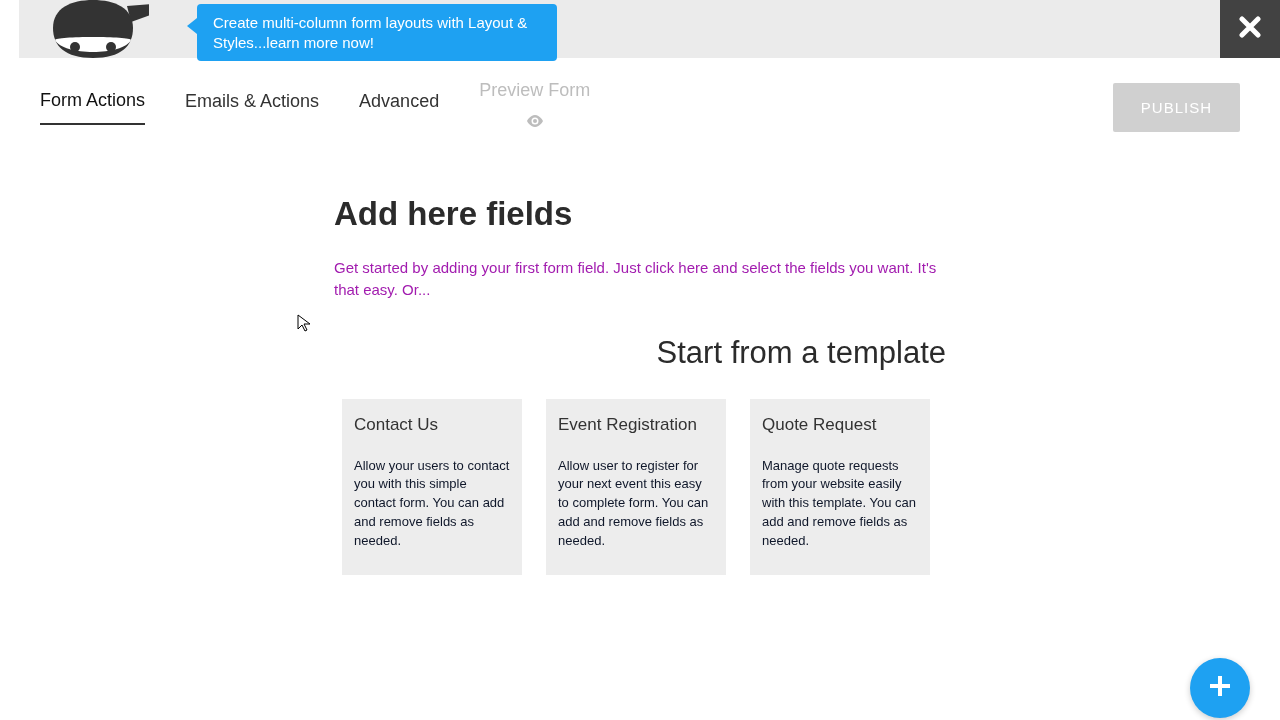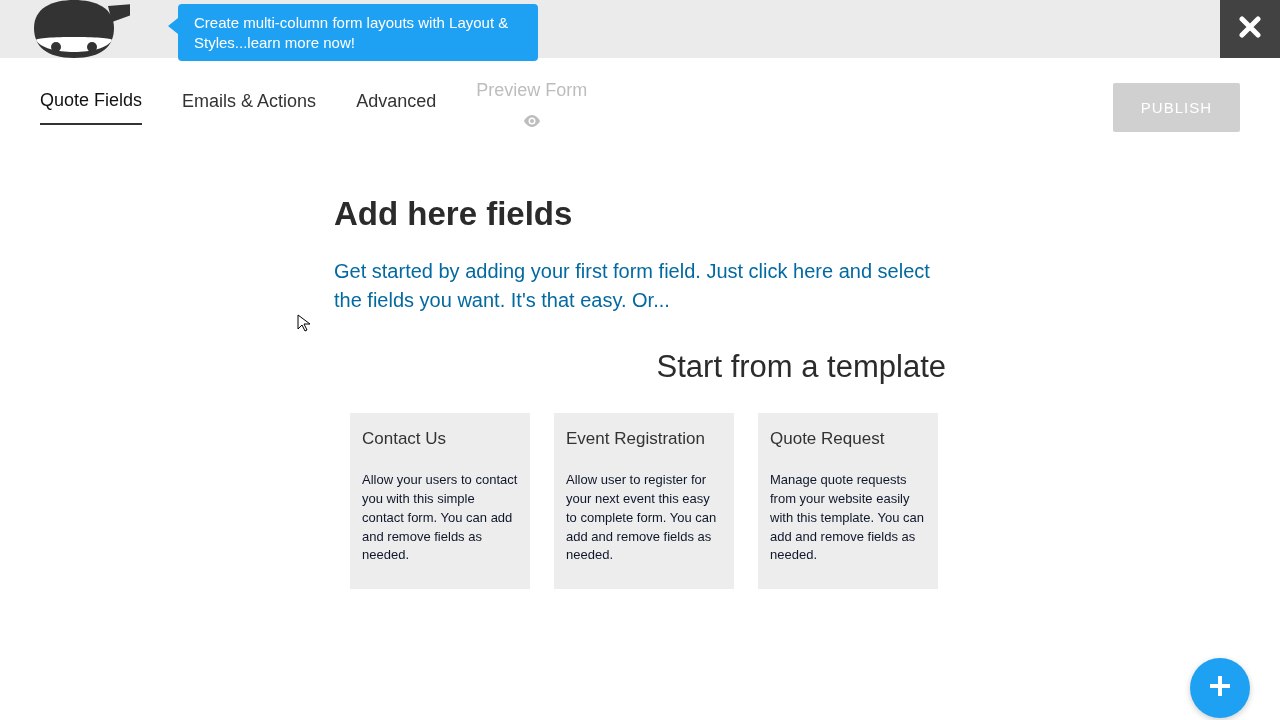--- a/index.html
+++ b/index.html
@@ -5,20 +5,21 @@
   * { box-sizing: border-box; margin: 0; padding: 0; }
   html, body { width: 1280px; height: 720px; font-family: "Segoe UI", Arial, sans-serif; background: #fff; overflow: hidden; }
 
   
   .topbar {
     position: relative;
     height: 58px;
     background: #ebebeb;
     display: flex;
     align-items: flex-start;
+    margin-left: 19px;
   }
   .logo {
     position: absolute;
     left: 18px;
     top: 0;
     width: 110px;
     height: 58px;
   }
   .logo svg { display: block; }
   .promo {
@@ -103,36 +104,36 @@
   .inner {
     width: 612px;
   }
   .h1 {
     font-size: 33px;
     font-weight: 600;
     color: #2b2b2b;
     margin-bottom: 24px;
   }
   .sub {
-    font-size: 20px;
-    color: #0369a1;
+    font-size: 15px;
+    color: #a21caf;
     line-height: 1.45;
     margin-bottom: 34px;
   }
   .h2 {
     font-size: 31px;
     font-weight: 400;
     color: #2b2b2b;
     margin-bottom: 28px;
     text-align: right;
   }
   .cards {
     display: flex;
     gap: 24px;
-    margin-left: 16px;
+    margin-left: 8px;
     align-items: flex-end;
   }
   .card {
     width: 180px;
     background: #ededed;
     padding: 16px 12px 24px 12px;
     cursor: pointer;
   }
   .card-title {
     font-size: 17px;
@@ -192,21 +193,21 @@
     <span>
       <svg width="22" height="22" viewBox="0 0 22 22">
         <path d="M3 3 L19 19 M19 3 L3 19" stroke="#fff" stroke-width="5" stroke-linecap="round"></path>
       </svg>
     </span>
   </div>
 </div>
 
 <div class="tabs-row">
   <div class="tab active">
-    <span>Quote Fields</span>
+    <span>Form Actions</span>
   </div>
   <div class="tab">
     <span>Emails &amp; Actions</span>
   </div>
   <div class="tab">
     <span>Advanced</span>
   </div>
   <div class="tab preview">
     <span>Preview Form</span>
     <span class="eye-icon">

